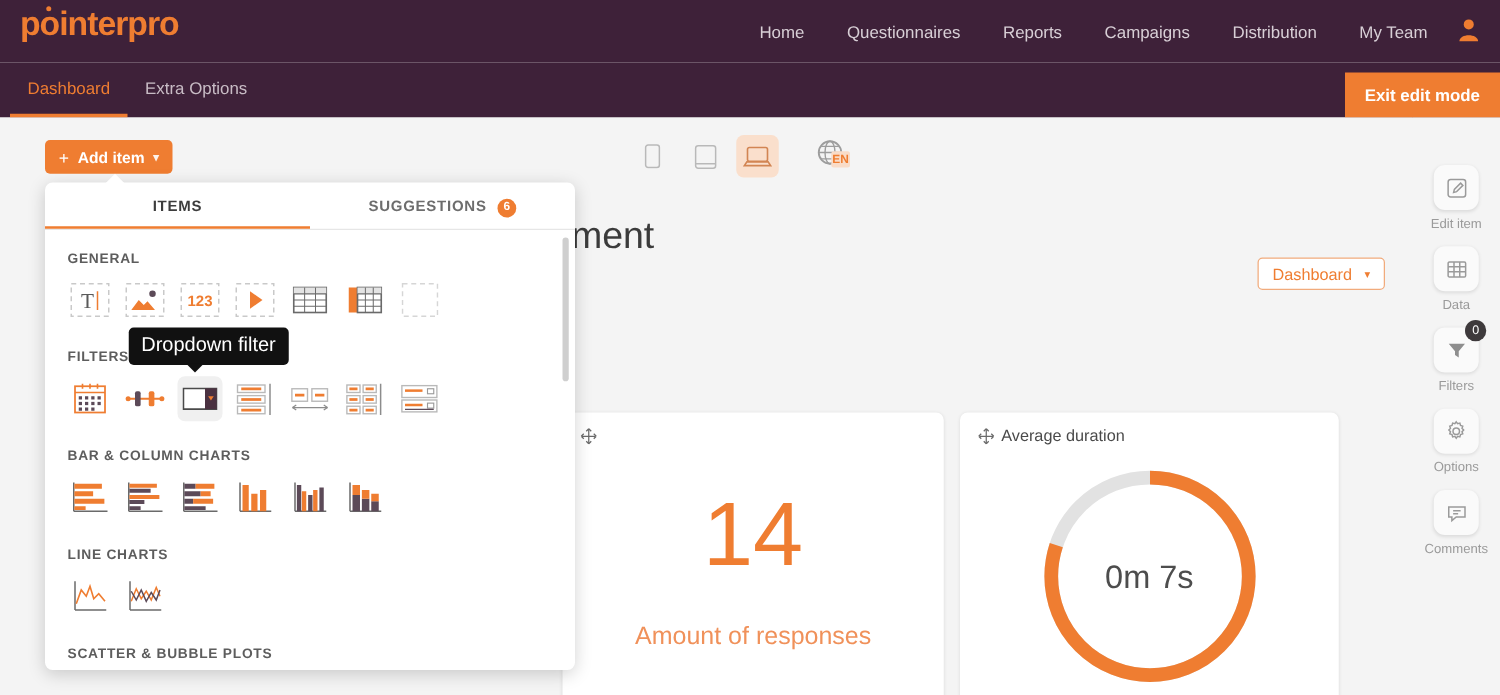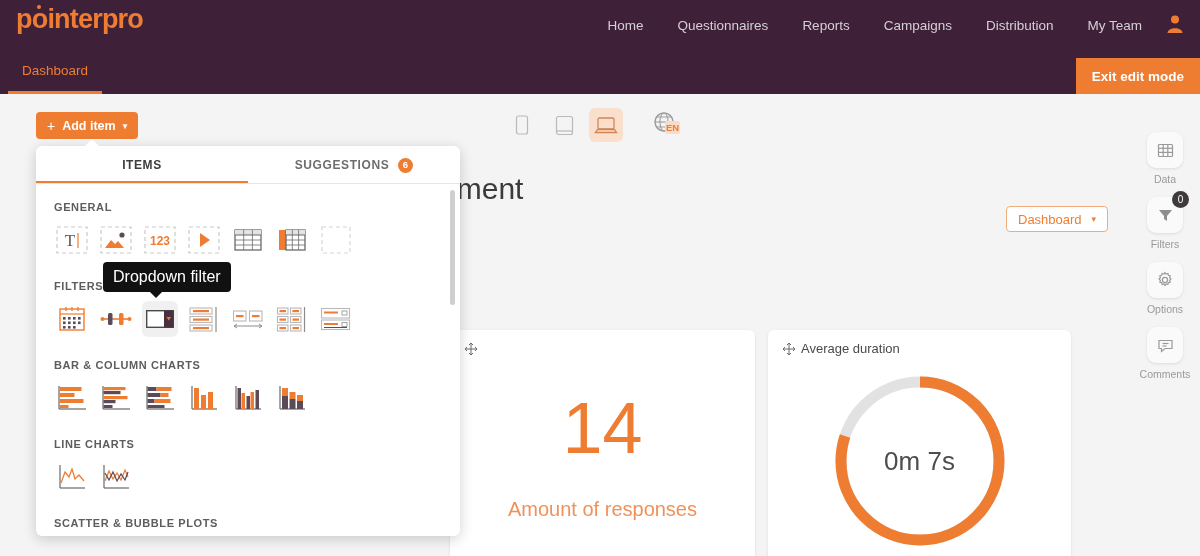--- a/index.html
+++ b/index.html
@@ -236,20 +236,21 @@
       <svg width="22" height="22" viewBox="0 0 22 22">
         <circle cx="11" cy="6.5" r="4" fill="#ef7d31"></circle>
         <path d="M3.5 20 C3.5 13.5 18.5 13.5 18.5 20 Z" fill="#ef7d31"></path>
       </svg>
     </div>
   </div>
 
   <div class="subbar">
     <div class="subtabs">
       <div class="subtab active">Dashboard</div>
+      <div class="subtab">Extra Options</div>
     </div>
   </div>
   <button class="exit-edit">Exit edit mode</button>
 
   <div class="canvas">
 
     <h1 class="page-title">Measurement</h1>
 
     <div class="device-row">
       <div class="dev-btn">
@@ -311,20 +312,29 @@
         <svg width="178" height="178" viewBox="0 0 178 178">
           <circle cx="89" cy="89" r="79" fill="none" stroke="#e2e2e2" stroke-width="11"></circle>
           <circle id="donut-arc" cx="89" cy="89" r="79" fill="none" stroke="#ef7d31" stroke-width="11" stroke-linecap="butt" transform="rotate(-90 89 89)" stroke-dasharray="397.0973114137498 496.37163926718733"></circle>
         </svg>
         <div class="donut-label">0m 7s</div>
       </div>
     </div>
   </div>
 
   <div class="rail">
+    <div class="rail-item">
+      <div class="rail-icon">
+        <svg width="17" height="17" viewBox="0 0 17 17" fill="none" stroke="#9a9a9a" stroke-width="1.2">
+          <rect x="1.5" y="1.5" width="14" height="14" rx="2"></rect>
+          <path d="M11.5 4.5 l1.8 1.8 -5 5 -2.4 .6 .6 -2.4 z"></path>
+        </svg>
+      </div>
+      <div class="rail-label">Edit item</div>
+    </div>
 
     <div class="rail-item">
       <div class="rail-icon">
         <svg width="17" height="17" viewBox="0 0 17 17" fill="none" stroke="#9a9a9a" stroke-width="1.2">
           <rect x="1.5" y="2.5" width="14" height="12" rx="1"></rect>
           <line x1="1.5" y1="6.3" x2="15.5" y2="6.3"></line>
           <line x1="1.5" y1="10.4" x2="15.5" y2="10.4"></line>
           <line x1="6.2" y1="2.5" x2="6.2" y2="14.5"></line>
           <line x1="10.8" y1="2.5" x2="10.8" y2="14.5"></line>
         </svg>

